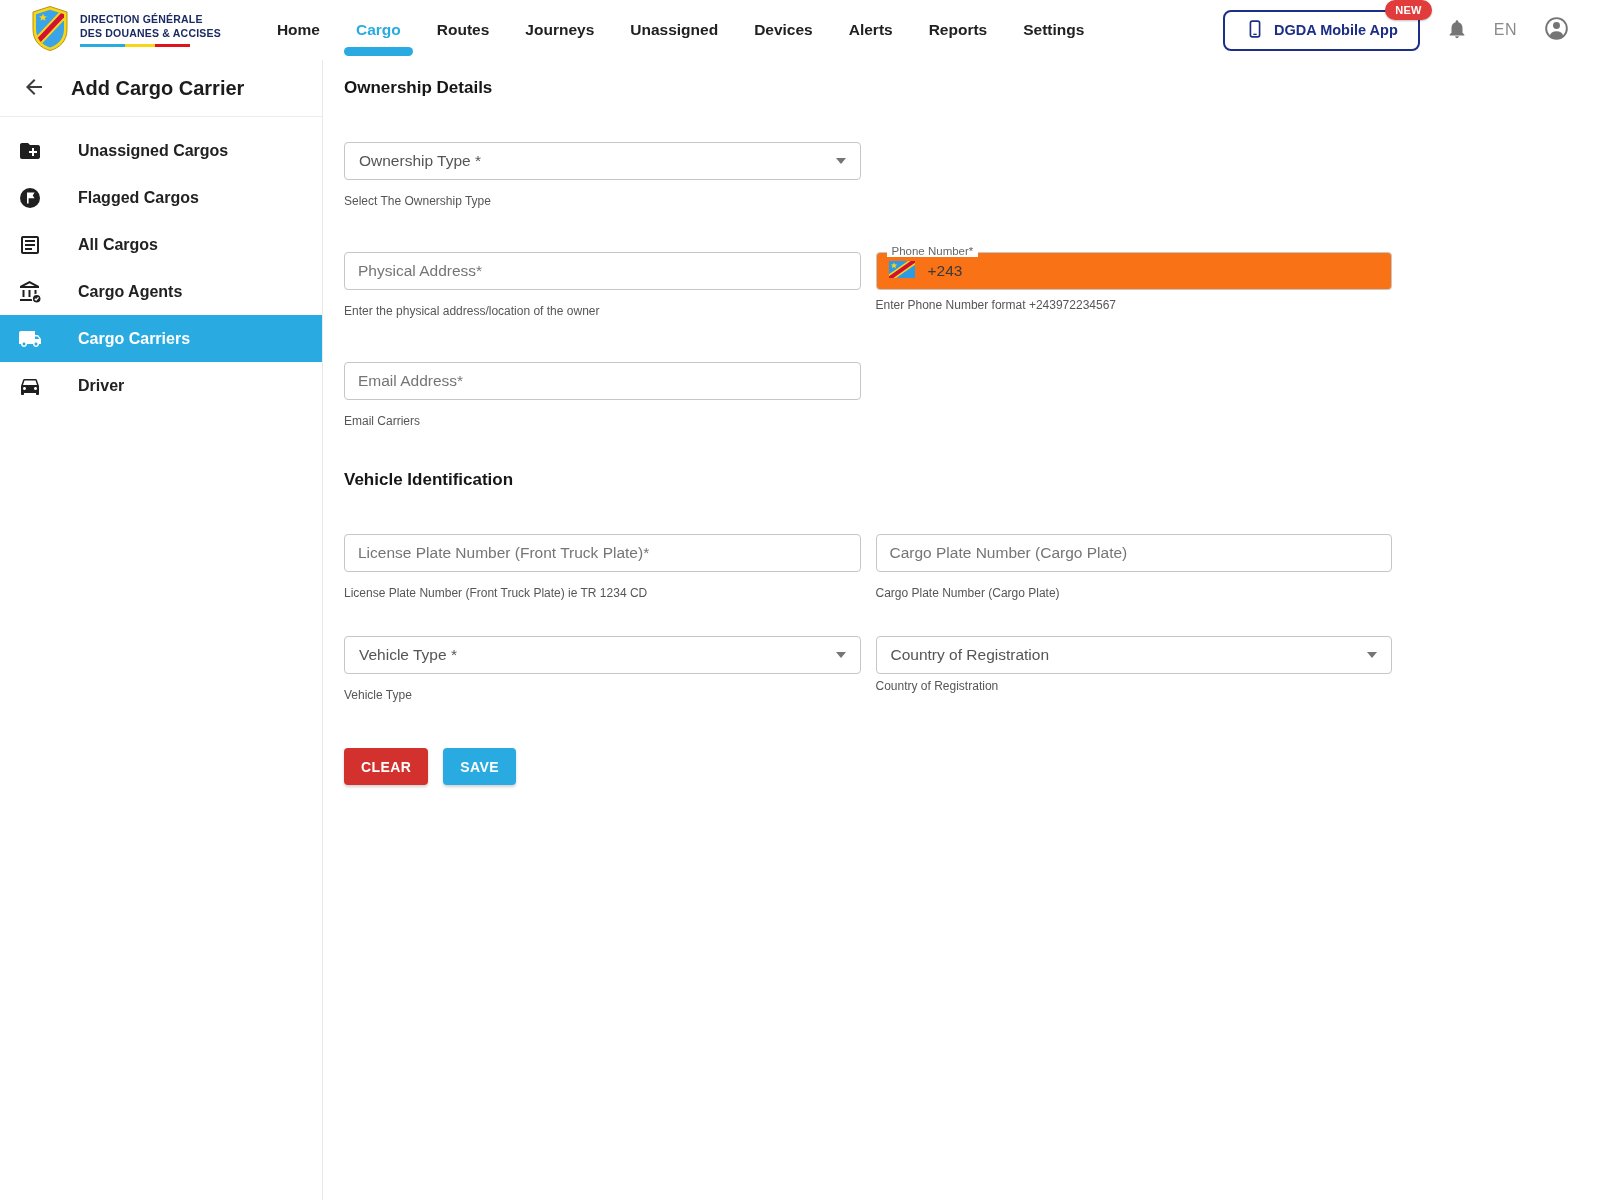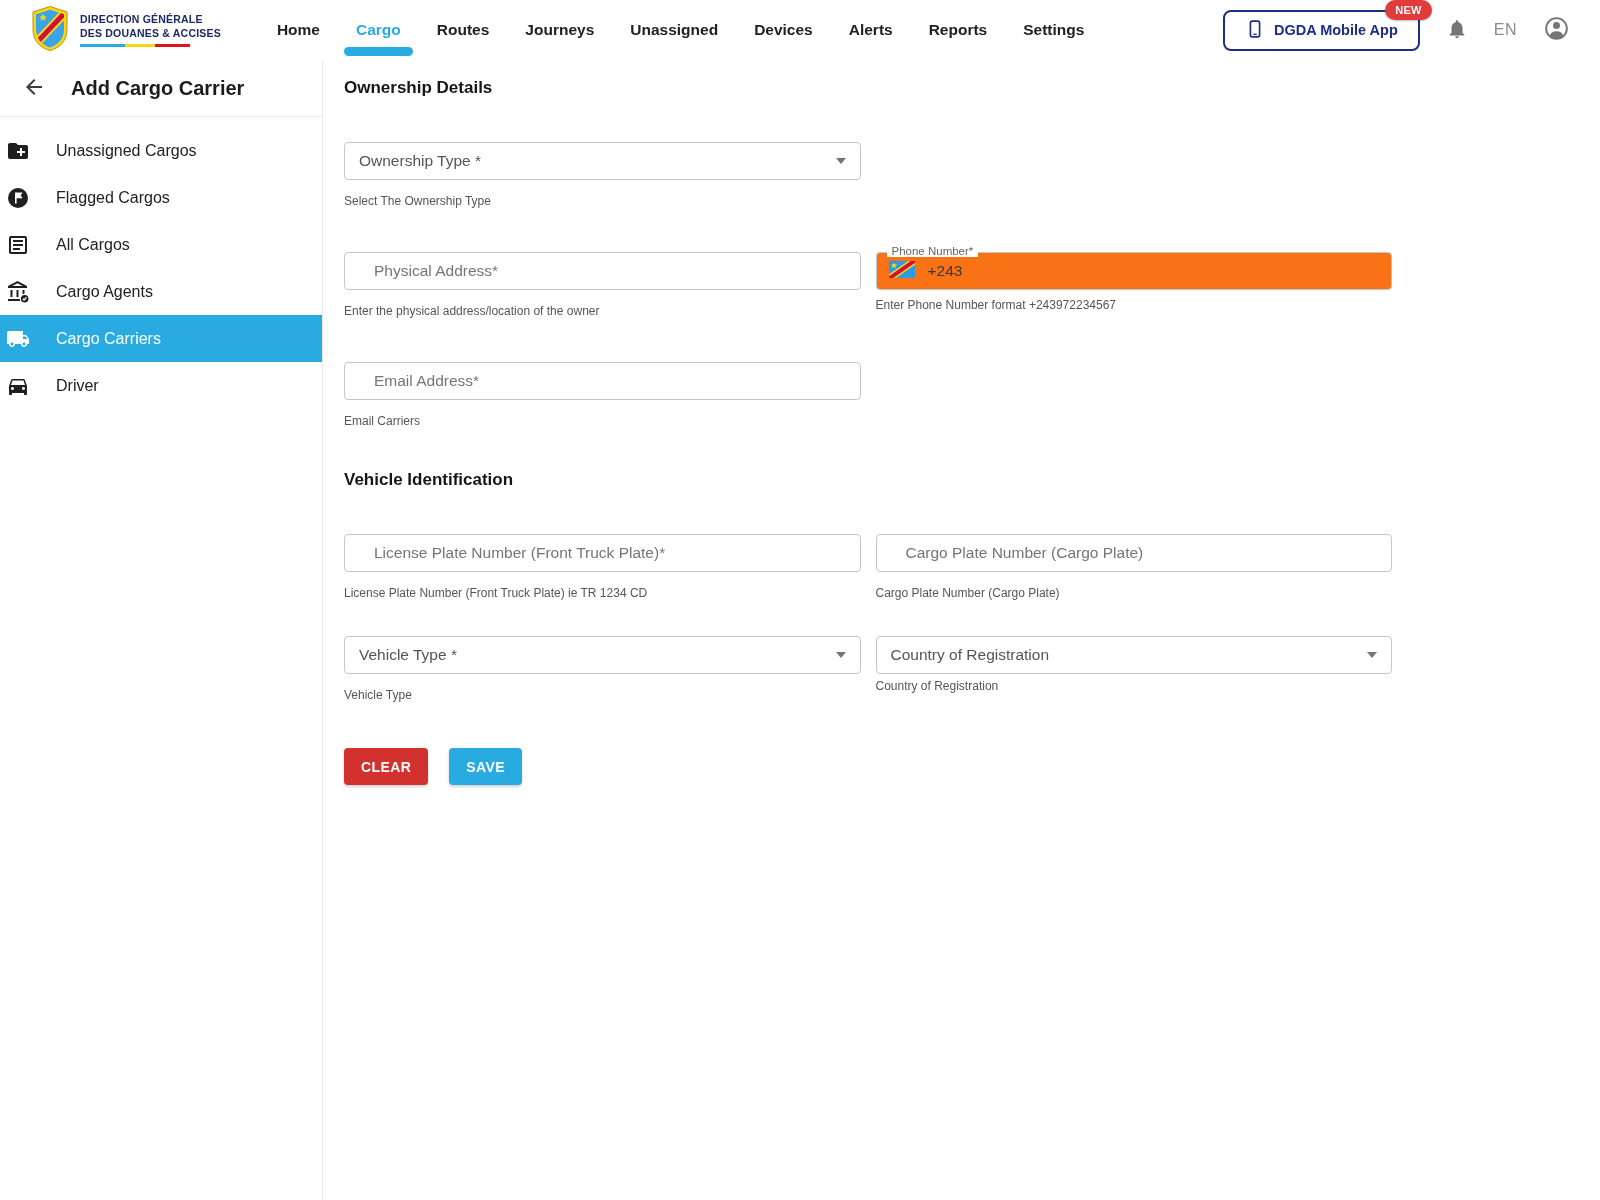--- a/index.html
+++ b/index.html
@@ -60,22 +60,22 @@
   }
   .sidebar-header {
     display:flex; align-items:center; gap:25px;
     height:57px; padding-left:22px; border-bottom:1px solid #ececec;
   }
   .back-btn { background:none; border:none; padding:0; cursor:pointer; display:flex; }
   .sidebar-title { font-size:20px; font-weight:bold; color:#1c1c1c; }
 
   .sidebar-items { padding-top:10px; }
   .side-item {
-    display:flex; align-items:center; gap:26px; height:47px;
-    padding-left:6px; font-size:16px; color:#212121; cursor:pointer;
+    display:flex; align-items:center; gap:36px; height:47px;
+    padding-left:18px; font-size:16px; color:#212121; cursor:pointer;font-weight:bold;
   }
   .side-item .sicon { width:24px; height:24px; display:flex; align-items:center; justify-content:center; color:#1f1f1f; }
   .side-item.active { background:#29ABE2; color:#fff; }
   .side-item.active .sicon { color:#fff; }
 
   
   .main { margin-left:323px; padding:18px 21px 0 21px; }
   .breadcrumb { display:flex; align-items:center; gap:9px; font-size:15.5px; }
   .crumb-parent { color:#767676; cursor:pointer; }
   .crumb-sep { color:#767676; }
@@ -93,42 +93,42 @@
     padding:0 14px; cursor:pointer;
   }
   .select-box .sel-label { font-size:15.5px; color:#555; }
   .caret {
     width:0; height:0; border-left:5px solid transparent; border-right:5px solid transparent;
     border-top:6px solid #757575;
   }
 
   .text-input {
     width:100%; height:38px; border:1px solid #c6c6c6; border-radius:4px;
-    padding:0 29px; font-size:15.5px; color:#333; font-family:inherit; background:#fff; outline:none;
+    padding:0 13px; font-size:15.5px; color:#333; font-family:inherit; background:#fff; outline:none;
   }
   .text-input::placeholder { color:#757575; opacity:1; }
 
   .outlined-field {
     position:relative; width:100%; height:38px; border:1px solid #c6c6c6; border-radius:4px;
     display:flex; align-items:center; gap:11px; padding:0 12px; background:#f97316;
   }
   .notch-label {
     position:absolute; top:-8px; left:10px; background:#fff; padding:0 5px;
     font-size:11.5px; color:#666;
   }
   .phone-value {
     border:none; outline:none; flex:1; font-size:15.5px; color:#3a3a3a;
     font-family:inherit; background:transparent;
   }
 
   .helper { font-size:12px; color:#565656; margin-top:14px; }
   .helper.tight { margin-top:8px; }
   .helper.tightest { margin-top:5px; }
 
-  .btn-row { display:flex; gap:21px; margin-top:46px; }
+  .btn-row { display:flex; gap:15px; margin-top:46px; }
   .btn {
     height:37px; border:none; border-radius:4px; color:#fff; font-weight:bold;
     font-size:14px; font-family:inherit; letter-spacing:.4px; cursor:pointer;
     padding:0 17px; box-shadow:0 2px 3px rgba(0,0,0,.18);
   }
   .btn-clear { background:#D3312E; }
   .btn-save { background:#29ABE2; }
 </style>
 </head>
 <body>

